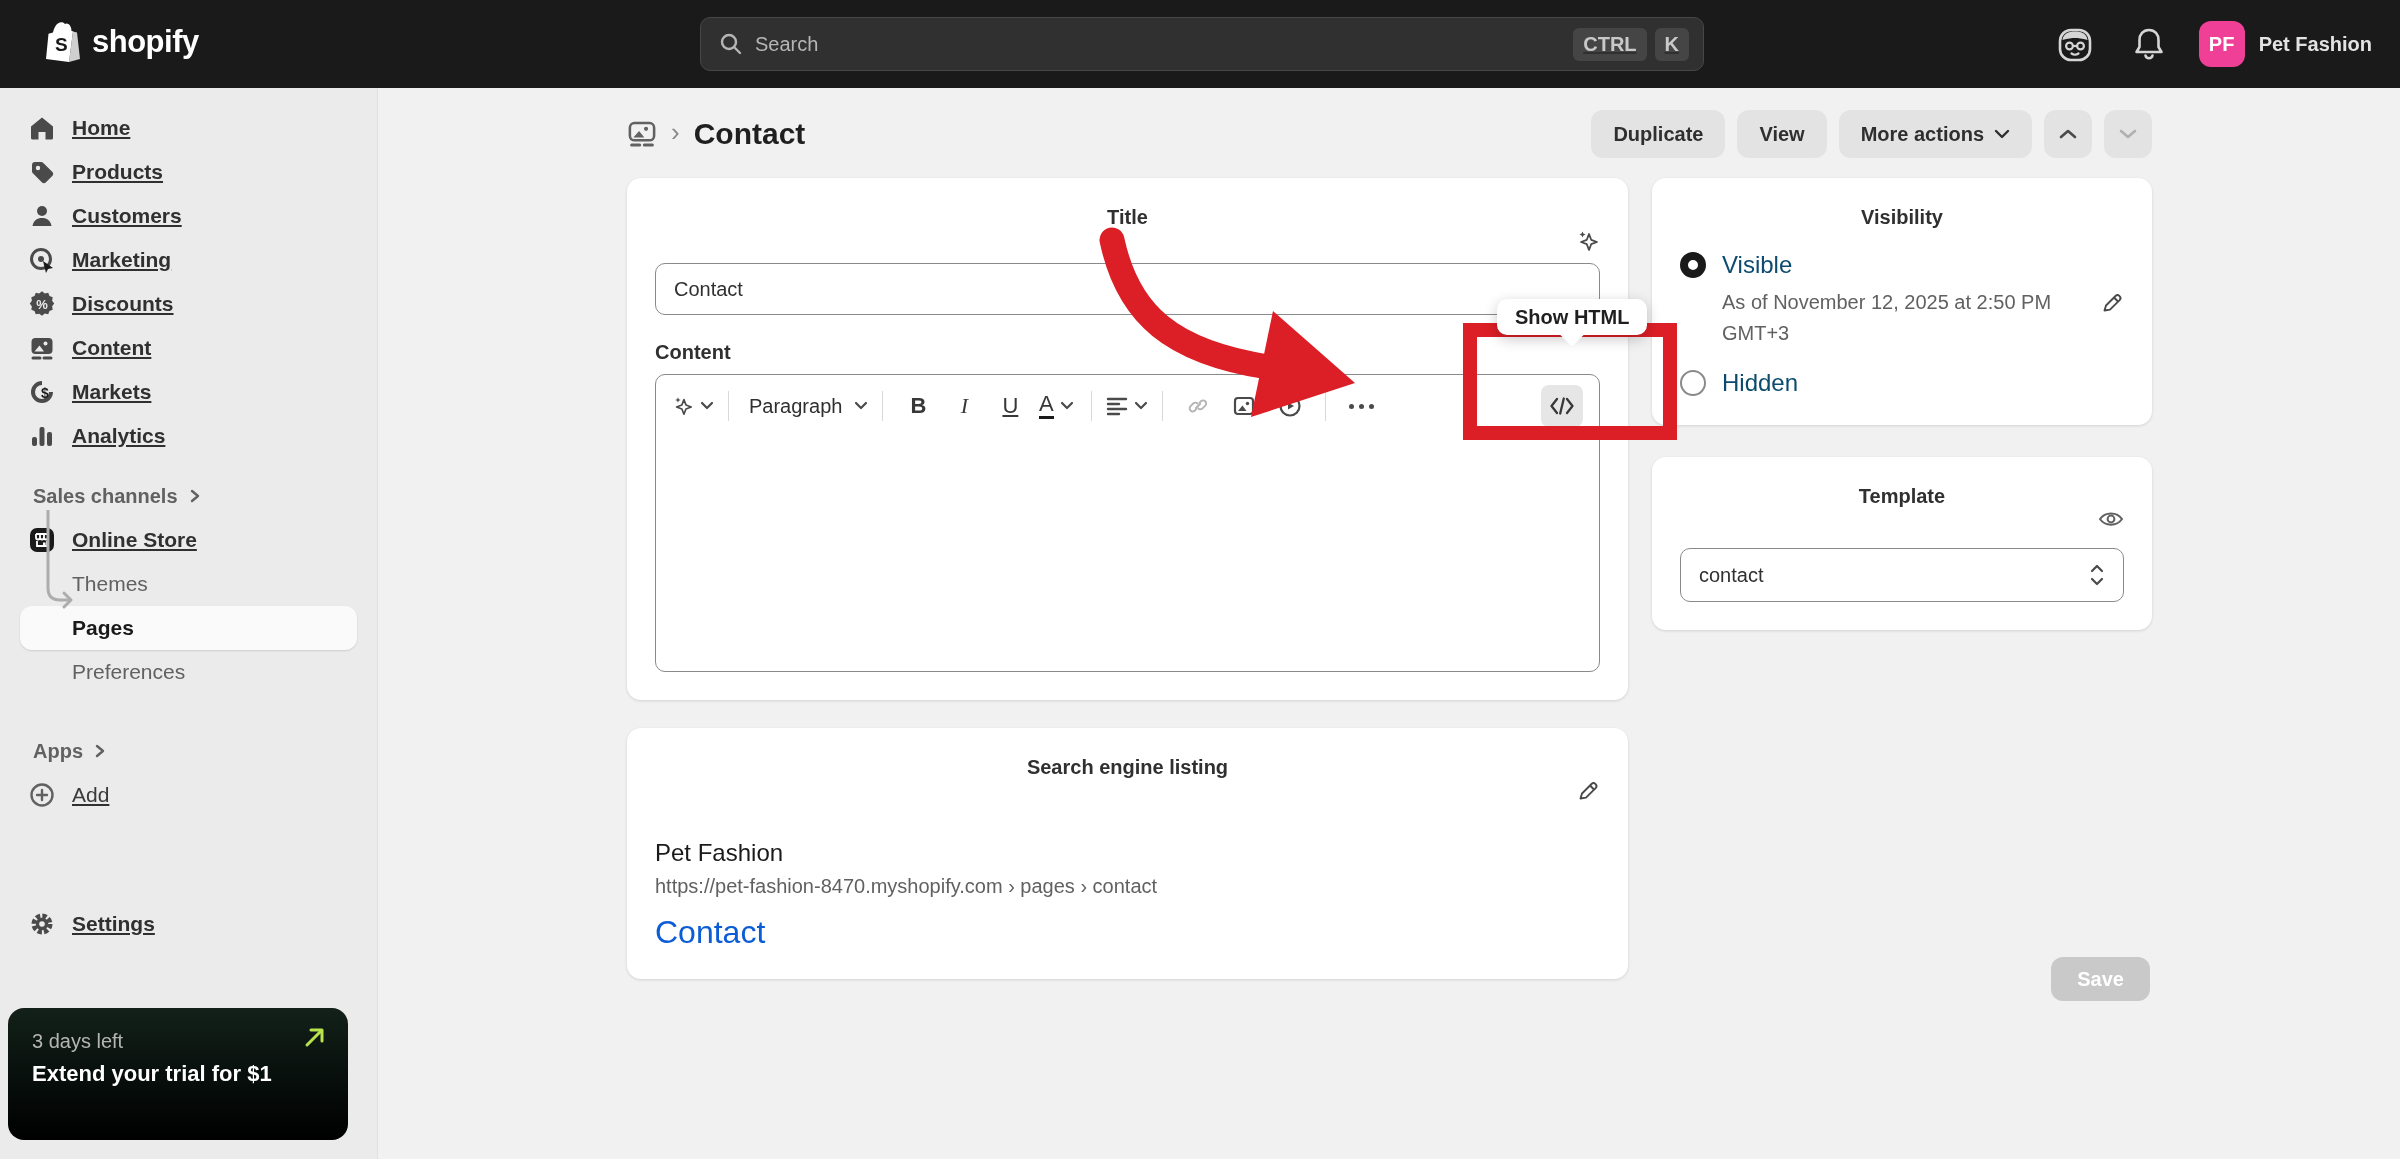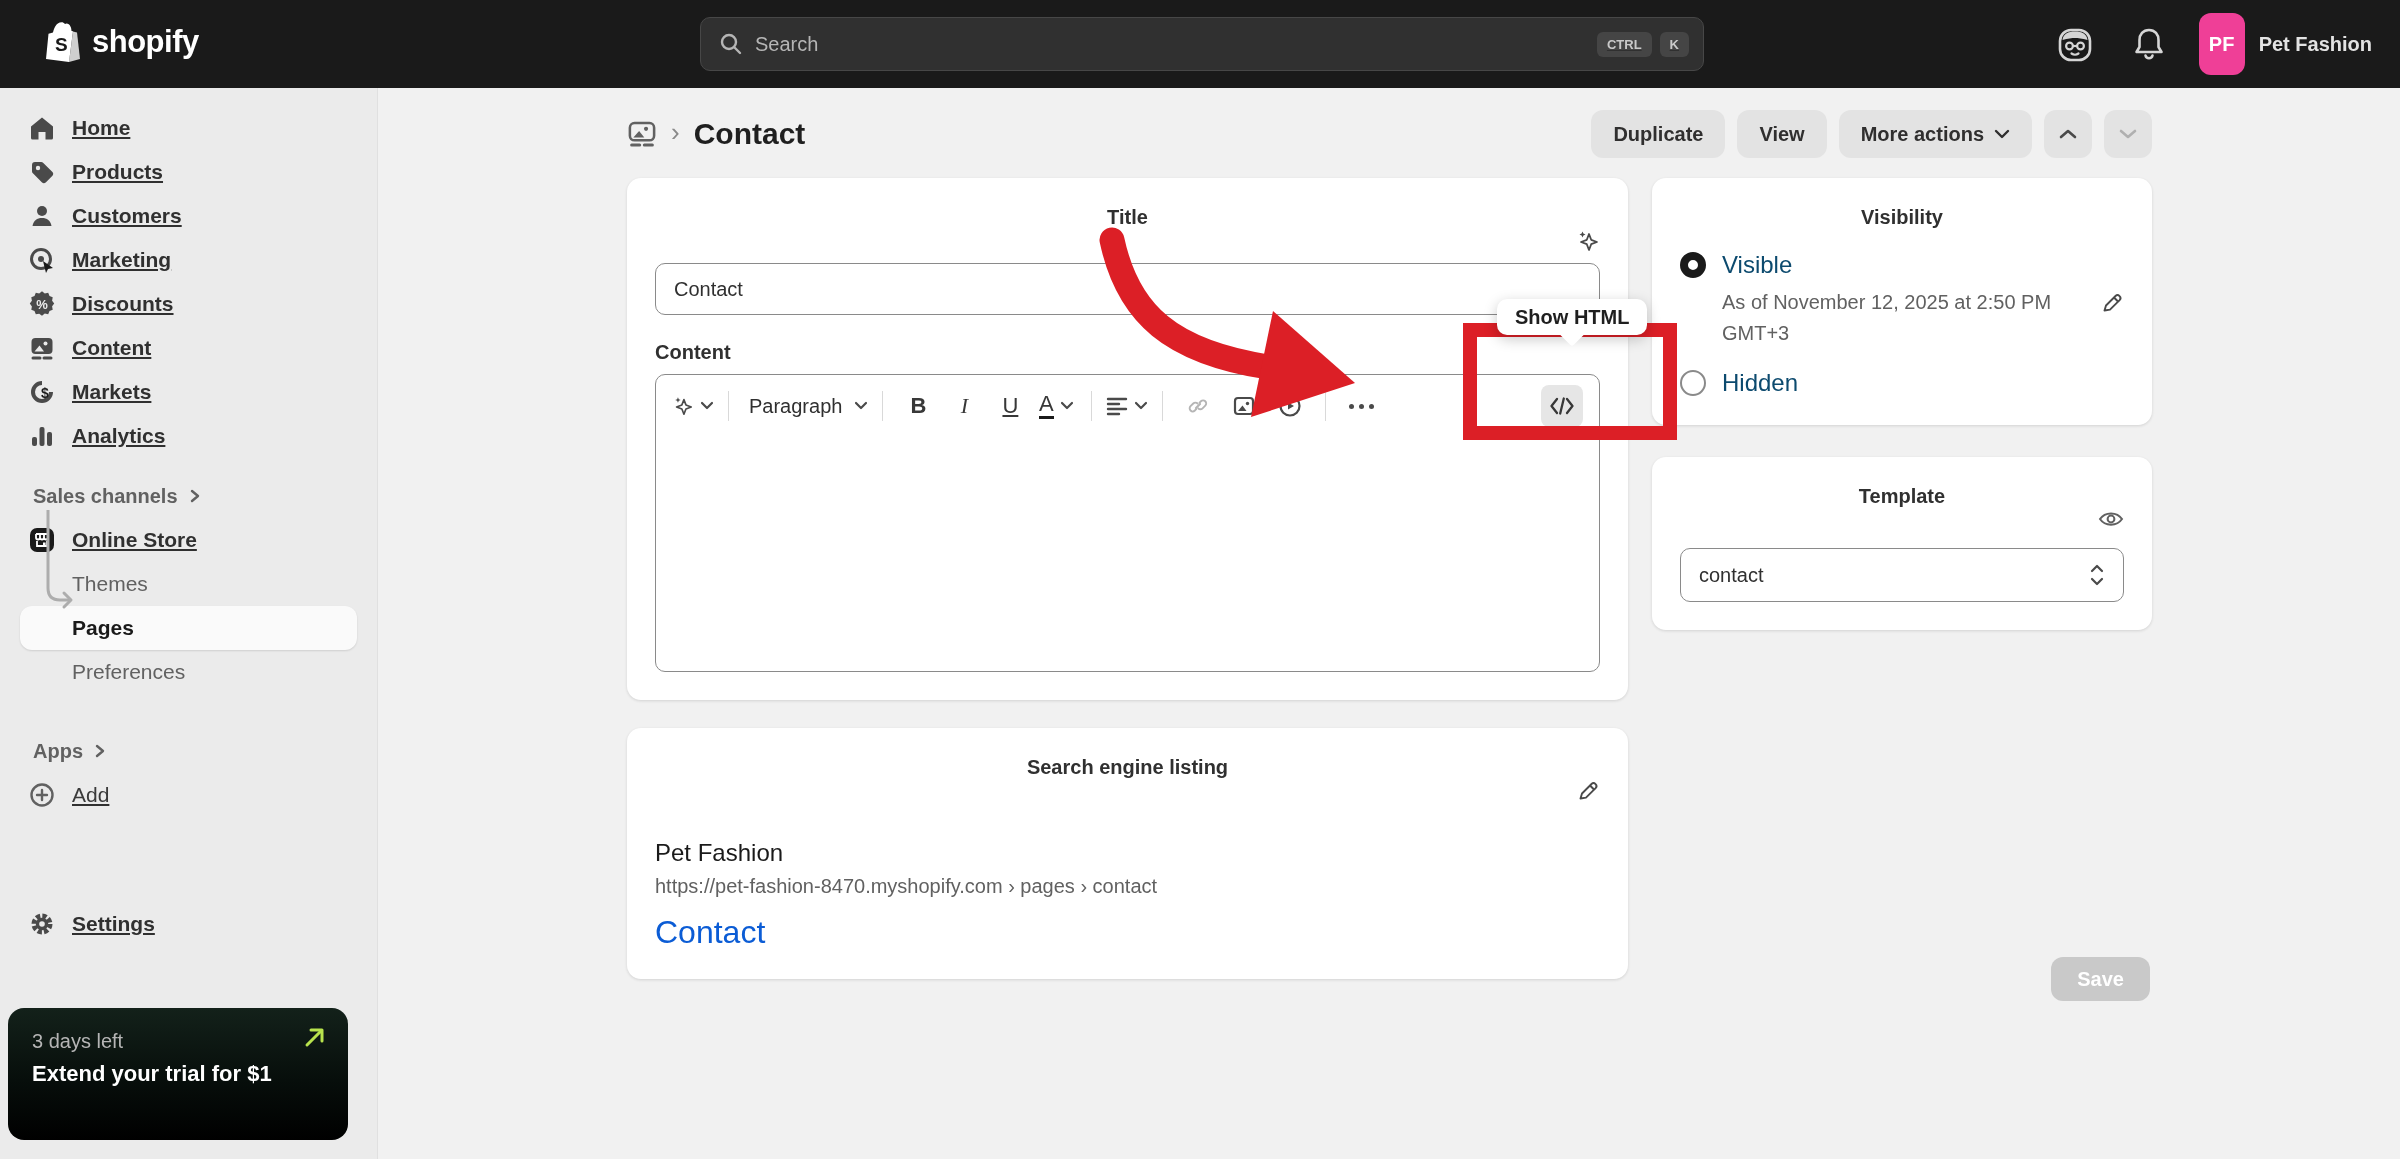--- a/index.html
+++ b/index.html
@@ -7,25 +7,25 @@
   body { font-family:"Liberation Sans","DejaVu Sans",sans-serif; background:#f1f1f1; color:#303030; position:relative; }
   svg { display:block; }
 
   
   .topbar { position:absolute; left:0; top:0; width:2400px; height:88px; background:#1a1a1a; z-index:10; }
   .brand { position:absolute; left:46px; top:22px; display:flex; align-items:center; gap:10px; }
   .brand-word { color:#fff; font-size:31px; font-weight:700; letter-spacing:-0.5px; }
   .searchbox { position:absolute; left:700px; top:17px; width:1004px; height:54px; background:#303030; border:1px solid #474747; border-radius:10px; display:flex; align-items:center; padding:0 14px 0 18px;text-decoration:underline; }
   .searchbox input { flex:1; background:transparent; border:none; outline:none; color:#e3e3e3; font-size:20px; margin-left:12px; font-family:inherit; }
   .searchbox input::placeholder { color:#b5b5b5; }
-  .kbd { background:#454545; color:#c9c9c9; font-size:13px; font-weight:600; border-radius:6px; padding:5px 10px; margin-left:8px; }
+  .kbd { background:#454545; color:#c9c9c9; font-size:20px; font-weight:600; border-radius:6px; padding:5px 10px; margin-left:8px; }
   .top-right { position:absolute; right:28px; top:0; height:88px; display:flex; align-items:center; gap:26px; }
   .iconbtn { width:48px; height:48px; display:flex; align-items:center; justify-content:center; border-radius:10px; cursor:pointer; }
   .store-chip { display:flex; align-items:center; gap:14px; cursor:pointer; }
-  .avatar { width:46px; height:62px; border-radius:12px; background:#ef3f97; color:#fff; font-weight:700; font-size:20px; display:flex; align-items:center; justify-content:center; }
+  .avatar { width:46px; height:46px; border-radius:12px; background:#ef3f97; color:#fff; font-weight:700; font-size:20px; display:flex; align-items:center; justify-content:center; }
   .store-name { color:#e3e3e3; font-size:20px; font-weight:600; }
 
   
   .sidebar { position:absolute; left:0; top:88px; width:378px; height:1071px; background:#ebebeb; border-right:1px solid #e0e0e0; z-index:5; }
   .nav-item { height:44px; margin:0 12px; border-radius:12px; display:flex; align-items:center; padding-left:16px; gap:16px; font-size:21px; font-weight:600; color:#303030; cursor:pointer;text-decoration:underline; }
   .nav-item .nicon { width:28px; display:flex; justify-content:center; }
   .nav-main { padding-top:18px; }
   .sec-header { height:44px; margin:0 12px; display:flex; align-items:center; gap:10px; padding-left:21px; font-size:20px; font-weight:600; color:#616161; cursor:pointer; }
   .sub-item { height:44px; margin:0 12px 0 20px; border-radius:12px; display:flex; align-items:center; padding-left:52px; font-size:21px; font-weight:500; color:#616161; cursor:pointer; }
   .sub-item.selected { background:#fafafa; margin-left:20px; margin-right:20px; color:#1a1a1a; font-weight:700; box-shadow:0 1px 2px rgba(0,0,0,.12); }

